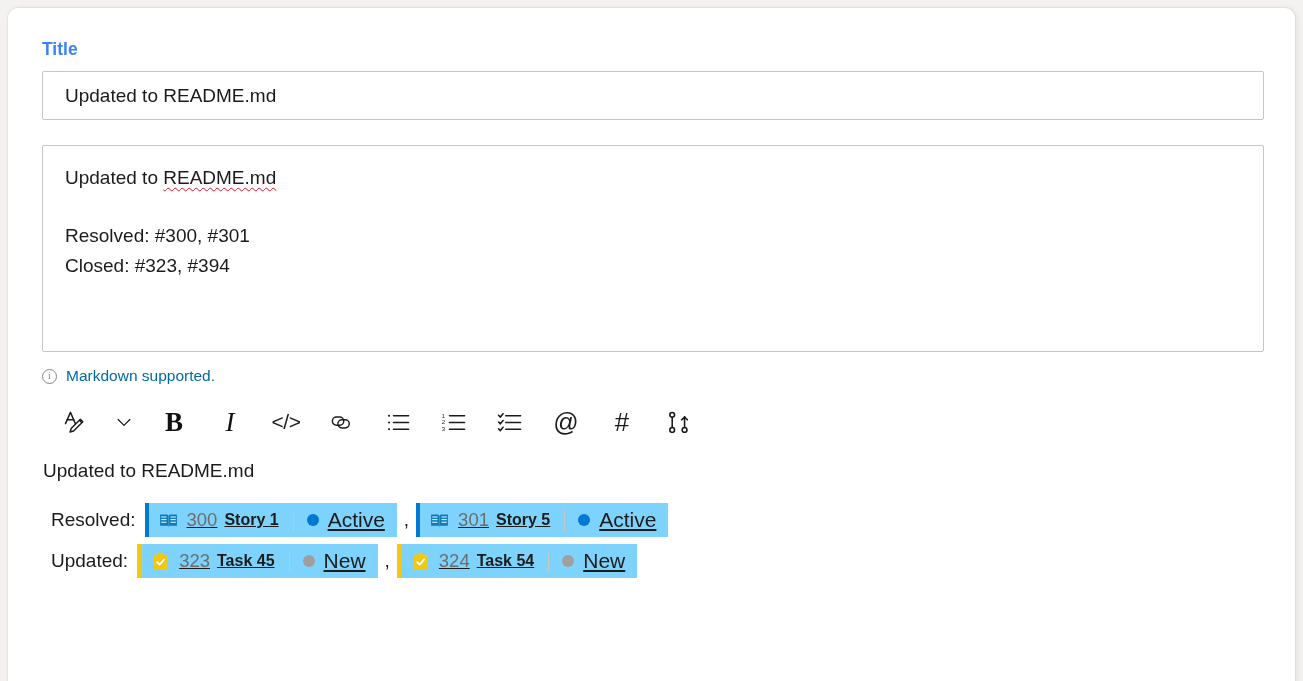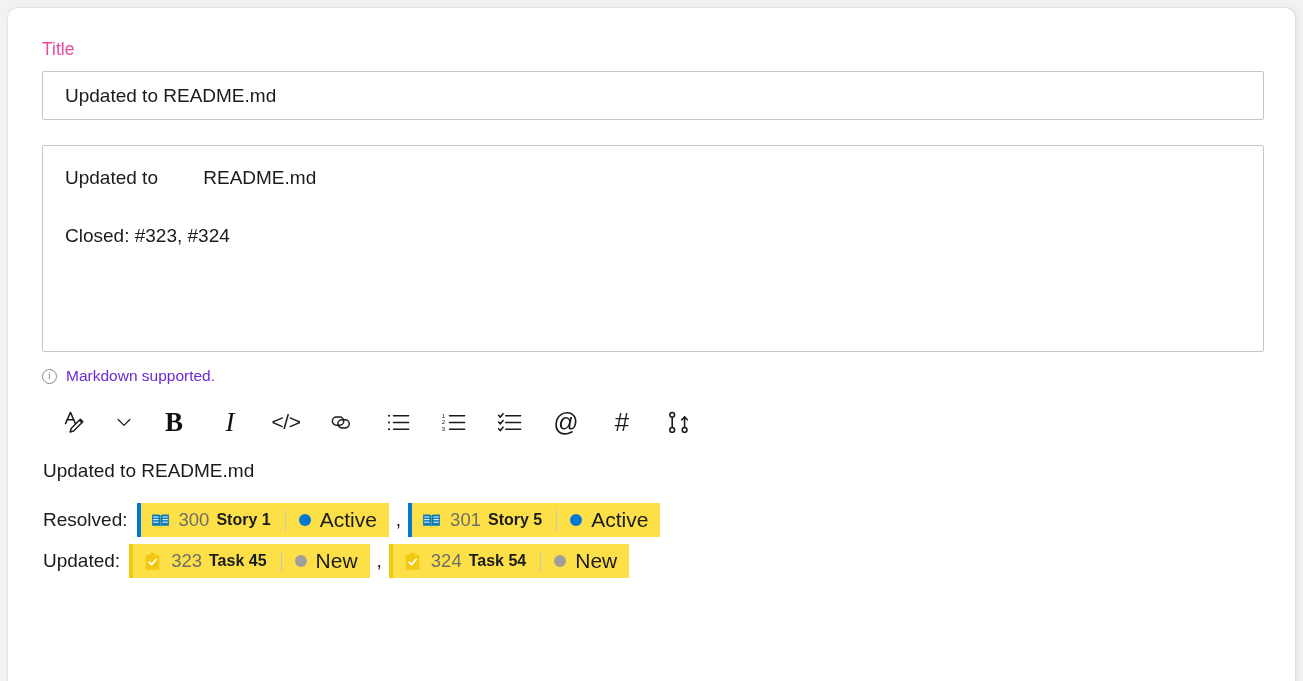--- a/index.html
+++ b/index.html
@@ -18,24 +18,24 @@
     border-radius: 10px;
     box-shadow: 0 0 0 1px rgba(0,0,0,0.035), 2px 0 6px rgba(0,0,0,0.07);
   }
   .form {
     position: absolute;
     left: 34px; top: 30px;
     width: 1222px;
   }
   .field-label {
     font-size: 17.5px;
-    color: #ec4899;
+    color: #3b82f6;
     line-height: 22px;
     margin-bottom: 11px;
-    font-weight: 400;
+    font-weight: 700;
   }
   .title-input {
     width: 1222px;
     height: 49px;
     border: 1px solid #c8c6c4;
     border-radius: 2px;
     background: #fff;
     font-family: "Liberation Sans", sans-serif;
     font-size: 19px;
     color: #1b1b1b;
@@ -50,25 +50,25 @@
     border: 1px solid #c8c6c4;
     border-radius: 2px;
     background: #fff;
     padding: 17px 20px 0 22px;
     font-size: 19px;
     color: #1b1b1b;
     line-height: 30px;
     overflow: hidden;
   }
   .sp-underline {
+    text-decoration: underline;
     text-decoration-style: wavy;
     text-decoration-color: #e81123;
     text-decoration-thickness: 1.2px;
     text-underline-offset: 3px;
-    margin-left: 40px;
   }
   .desc-blank { height: 28px; }
   .md-note {
     display: flex; align-items: center;
     margin-top: 14px;
     height: 20px;
   }
   .info-icon {
     width: 15px; height: 15px;
     border: 1.3px solid #8a8886;
@@ -76,21 +76,21 @@
     color: #8a8886;
     font-size: 10px;
     line-height: 12.5px;
     text-align: center;
     font-family: "Liberation Serif", serif;
     margin-right: 9px;
     flex: none;
   }
   .md-note-text {
     font-size: 15.5px;
-    color: #6d28d9;
+    color: #0369a1;
   }
   .toolbar {
     display: flex;
     align-items: center;
     height: 46px;
     margin-top: 13px;
     margin-left: 4px;
     gap: 0px;
   }
   .tb-btn {
@@ -127,30 +127,31 @@
   .chip-row {
     display: flex;
     align-items: center;
     margin-top: 19px;
     margin-left: 1px;
     height: 34px;
     font-size: 19px;
     color: #1b1b1b;
   }
   .chip-row.second { margin-top: 7px; }
-  .row-label { margin-right: 9px; white-space: nowrap; }
+  .row-label { margin-right: 9px; white-space: nowrap; margin-left: 8px; }
   .chip {
     display: inline-flex;
     align-items: center;
     height: 34px;
-    background: #fde047;
+    background: #7dd3fc;
     border-left: 4px solid #0078d4;
     padding: 0 12px 0 9px;
     cursor: pointer;
     white-space: nowrap;
+    text-decoration: underline;
   }
   .chip.task { border-left-color: #f2c811; }
   .chip-icon { display: flex; align-items: center; margin-right: 8px; }
   .chip-id {
     color: #6d6d6d;
     font-size: 18.5px;
     margin-right: 7px;
   }
   .chip-title {
     font-weight: 700;
@@ -182,21 +183,22 @@
     <div class="field-label">Title</div>
     <input class="title-input" type="text" value="Updated to README.md" style="">
 
     <div class="spacer-a"></div>
 
     <div class="desc-box">
       <div>
         <span>Updated to </span><span class="sp-underline">README.md</span>
       </div>
       <div class="desc-blank"></div>
-      <div>Closed: #323, #324</div>
+      <div>Resolved: #300, #301</div>
+      <div>Closed: #323, #394</div>
     </div>
 
     <div class="md-note">
       <div class="info-icon">i</div>
       <span class="md-note-text">Markdown supported.</span>
     </div>
 
     <div class="toolbar">
 
       <div class="tb-btn" title="Font color">

